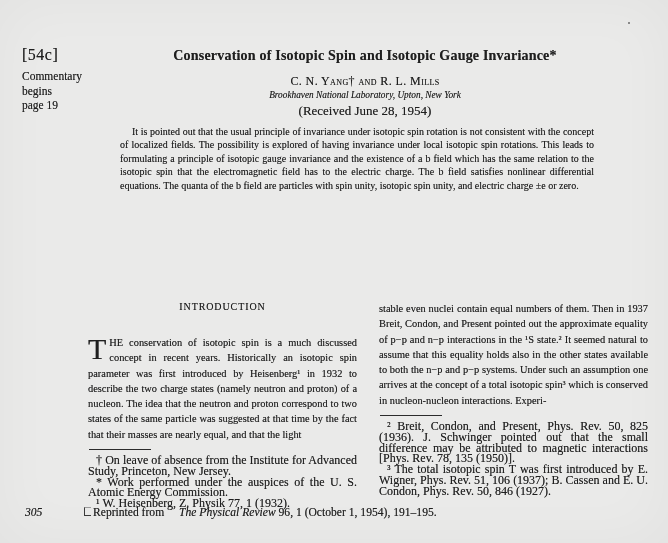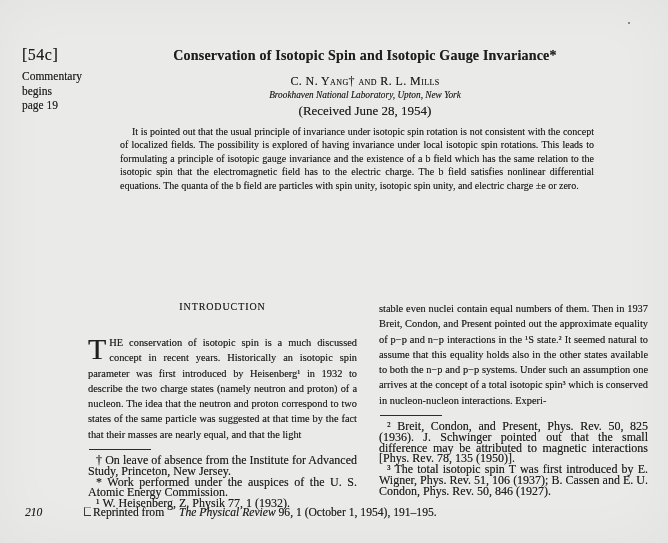--- a/index.html
+++ b/index.html
@@ -108,17 +108,17 @@
     <div class="col">
       <div class="body-par">stable even nuclei contain equal numbers of them. Then in 1937 Breit, Condon, and Present pointed out the approximate equality of p−p and n−p interactions in the ¹S state.² It seemed natural to assume that this equality holds also in the other states available to both the n−p and p−p systems. Under such an assumption one arrives at the concept of a total isotopic spin³ which is conserved in nucleon-nucleon interactions. Experi-</div>
       <div class="footnote-rule"></div>
       <div class="footnote">² Breit, Condon, and Present, Phys. Rev. 50, 825 (1936). J. Schwinger pointed out that the small difference may be attributed to magnetic interactions [Phys. Rev. 78, 135 (1950)].</div>
       <div class="footnote">³ The total isotopic spin T was first introduced by E. Wigner, Phys. Rev. 51, 106 (1937); B. Cassen and E. U. Condon, Phys. Rev. 50, 846 (1927).</div>
     </div>
 
   </div>
 
   <div class="footer">
-    <span class="page-number">210</span>
+    <span class="page-number">305</span>
     <span class="reprint-line"><span class="reprint-mark"></span><span>Reprinted from </span><span class="journal-italic">The Physical Review</span><span> 96, 1 (October 1, 1954), 191–195.</span></span>
   </div>
 
 </div>
 
 </body></html>

